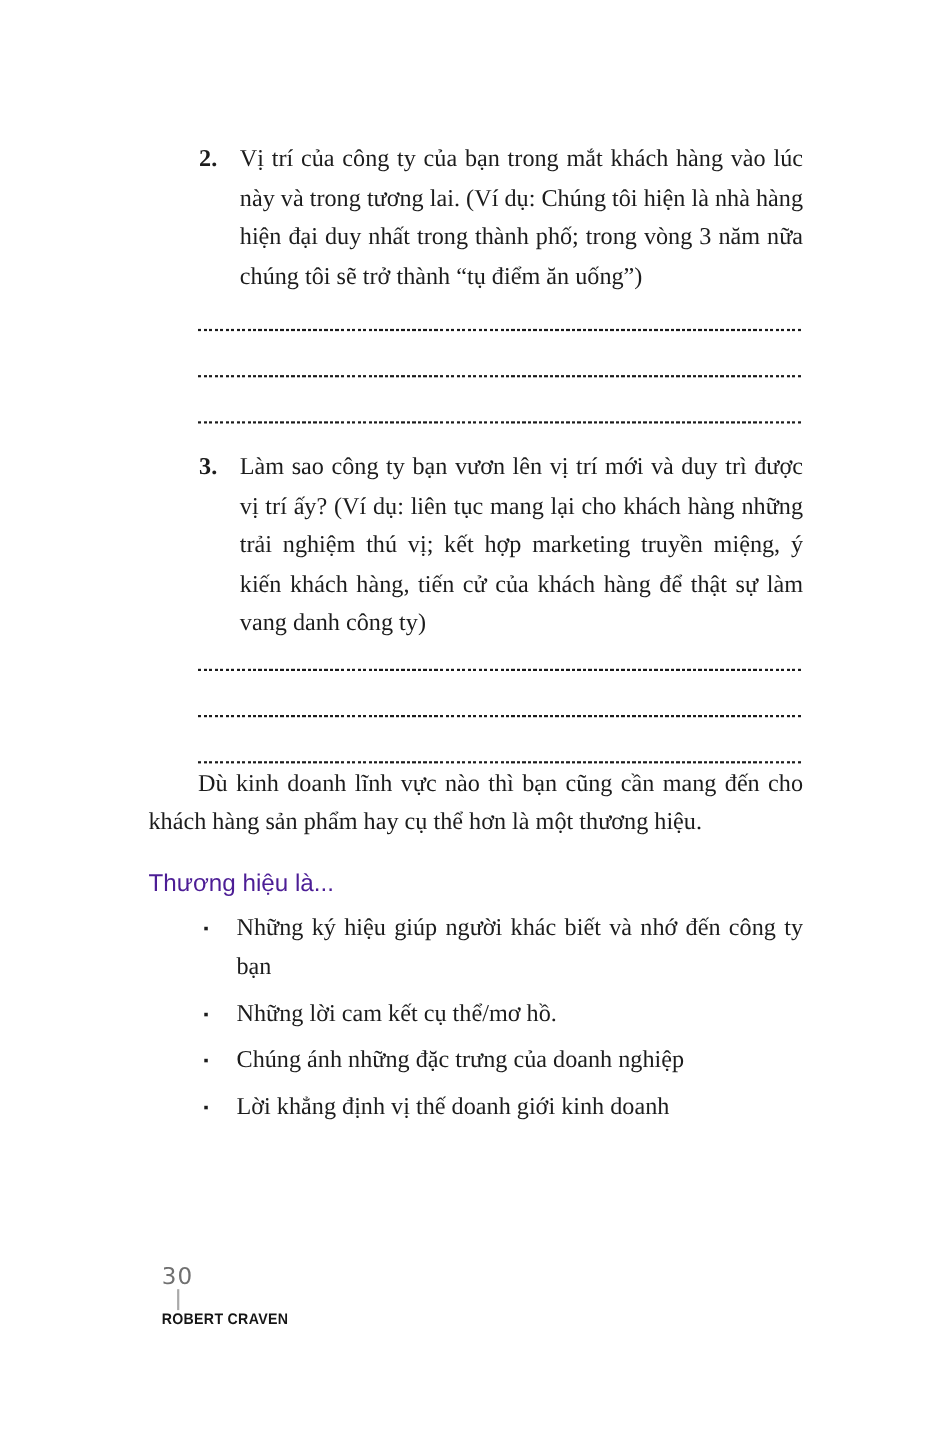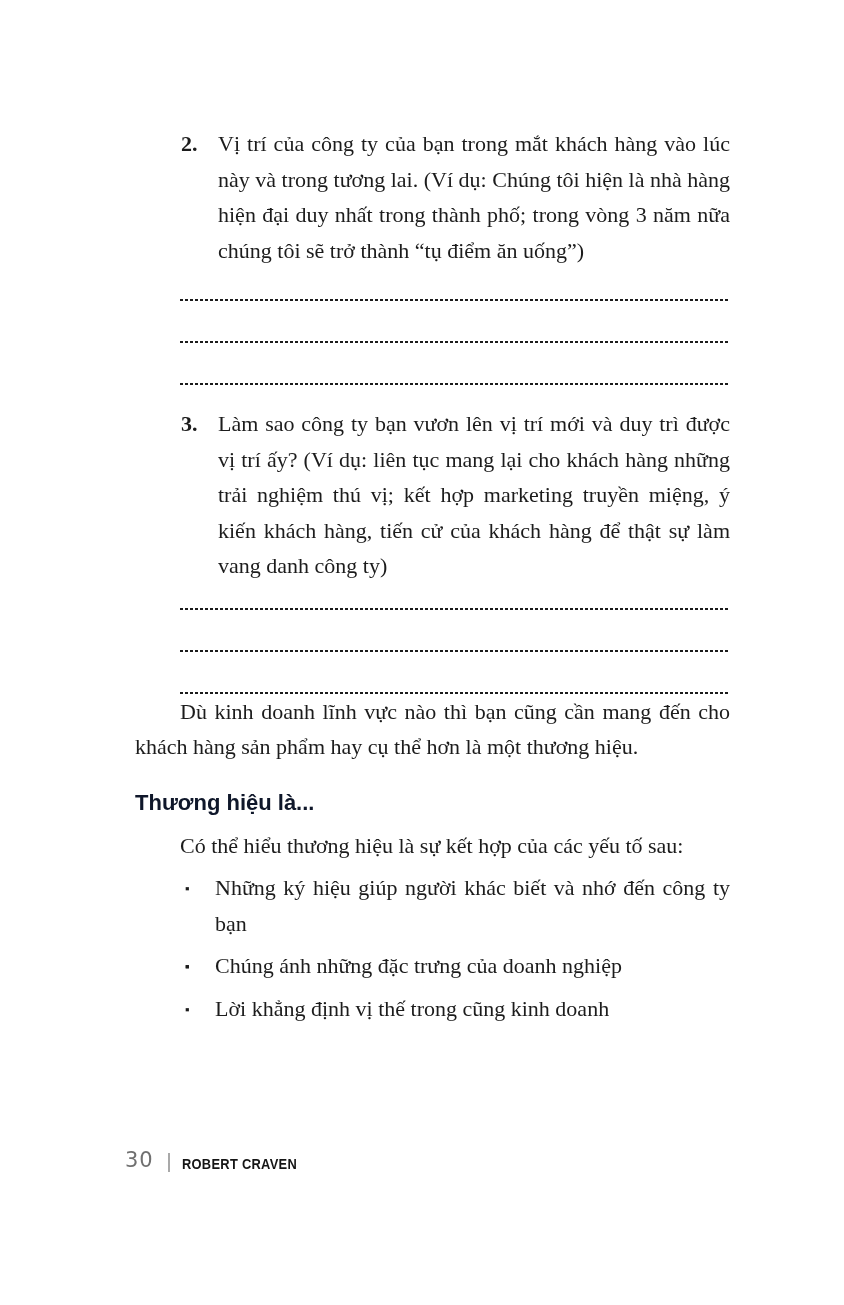--- a/index.html
+++ b/index.html
@@ -48,24 +48,24 @@
   .body-par {
     font-size: 22px;
     line-height: 35.5px;
     text-align: justify;
     text-indent: 45px;
   }
   
   .section-heading {
     margin-top: 23px;
     font-family: "Liberation Sans", "DejaVu Sans", sans-serif;
-    font-weight: bold;
+    font-weight: normal;
     font-size: 22px;
     line-height: 30px;
-    color: #0f172a;
+    color: #4c1d95;
   }
   .section-intro {
     margin-top: 10px;
     font-size: 22px;
     line-height: 35.5px;
     text-indent: 45px;
   }
   
   .bullet-list { list-style: none; margin-top: 5px; }
   .bullet-item {
@@ -80,24 +80,25 @@
     position: absolute;
     left: 50px;
     top: 1px;
     font-size: 13px;
     line-height: 35.5px;
     color: #1c1c1c;
   }
   
   .footer {
     position: absolute;
-    left: 125px;
+    left: 147px;
     top: 1148px;
     display: flex;
-    align-items: flex-end;
+    align-items: flex-start;
+    flex-direction: column;
   }
   .footer .page-num {
     font-family: "DejaVu Sans", sans-serif;
     font-weight: normal;
     font-size: 21px;
     color: #707070;
     letter-spacing: 1px;
   }
   .footer .sep {
     width: 2px;
@@ -137,34 +138,33 @@
   <div class="answer-group g2">
     <div class="answer-line"></div>
     <div class="answer-line"></div>
     <div class="answer-line"></div>
   </div>
 
   <p class="body-par">Dù kinh doanh lĩnh vực nào thì bạn cũng cần mang đến cho khách hàng sản phẩm hay cụ thể hơn là một thương hiệu.</p>
 
   <h2 class="section-heading">Thương hiệu là...</h2>
 
-  <p class="section-intro">Có thể hiểu thương hiệu là sự kết hợp của các yếu tố sau:</p>
 
   <ul class="bullet-list">
     <li class="bullet-item">
       <span class="marker">▪</span><span>Những ký hiệu giúp người khác biết và nhớ đến công ty bạn</span>
     </li>
     <li class="bullet-item">
-      <span class="marker">▪</span>
+      <span class="marker">▪</span><span>Những lời cam kết cụ thể/mơ hồ.</span>
     </li>
     <li class="bullet-item">
       <span class="marker">▪</span><span>Chúng ánh những đặc trưng của doanh nghiệp</span>
     </li>
     <li class="bullet-item">
-      <span class="marker">▪</span><span>Lời khẳng định vị thế trong cũng kinh doanh</span>
+      <span class="marker">▪</span><span>Lời khẳng định vị thế doanh giới kinh doanh</span>
     </li>
   </ul>
 
   <div class="footer">
     <span class="page-num">30</span>
     <span class="sep"></span>
     <span class="author">ROBERT CRAVEN</span>
   </div>
 
 </div>

